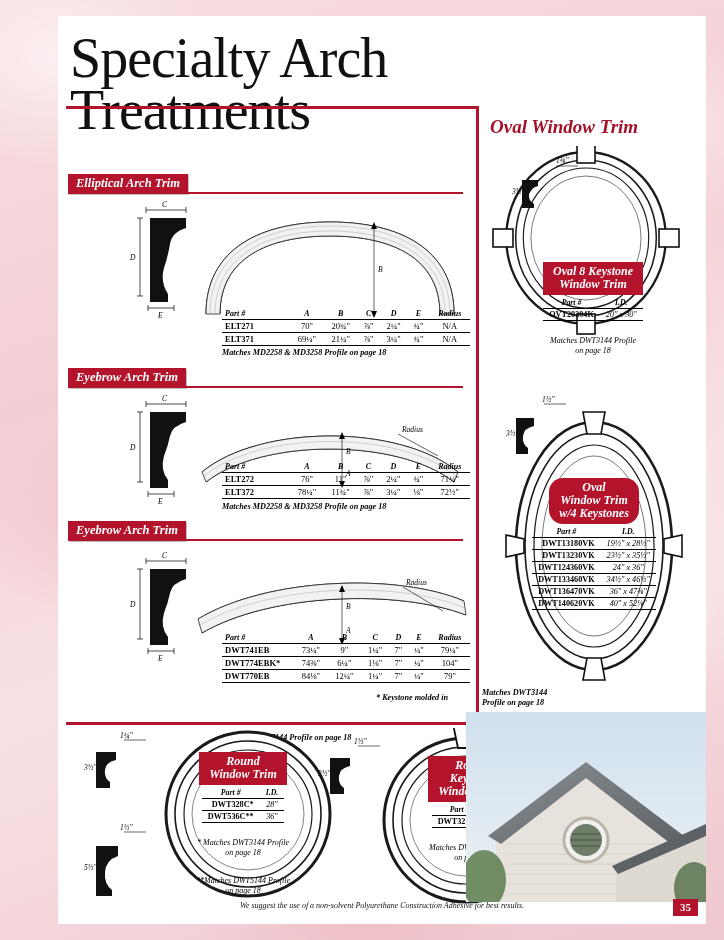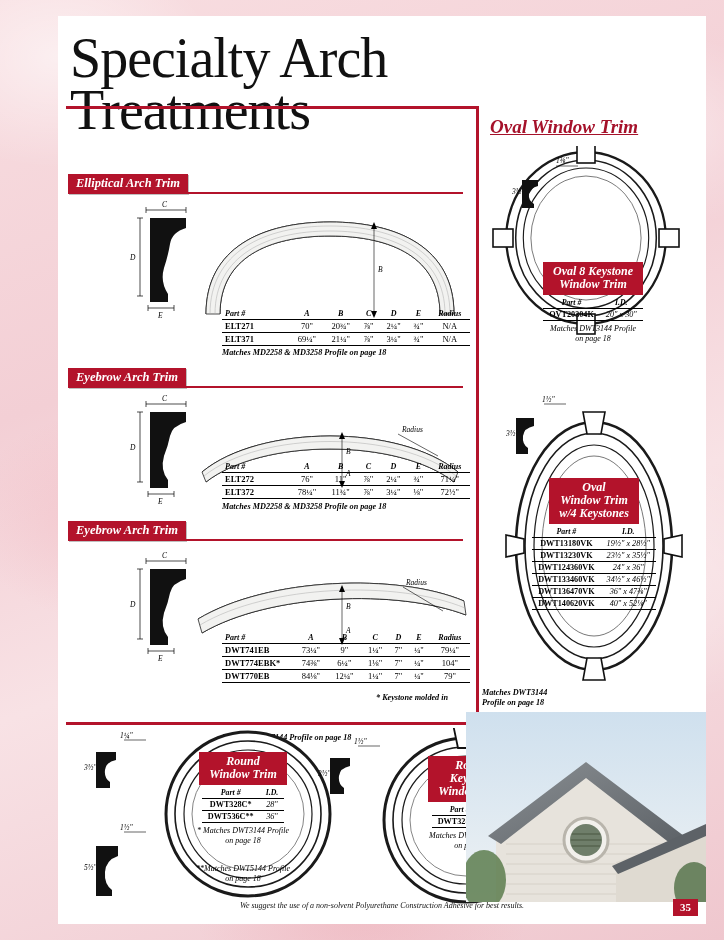--- a/index.html
+++ b/index.html
@@ -128,24 +128,24 @@
     font-size:8.2px;
     margin:3px auto 0 auto;
   }
   table.mini th{
     font-style:italic;font-weight:bold;font-size:7.8px;
     padding:0 6px 1px 6px;border-bottom:1.4px solid #000;
   }
   table.mini td{
     padding:1px 6px;border-bottom:.6px solid #000;text-align:center;
   }
-  table.mini td.p{font-weight:bold;text-align:center;font-family:Liberation Serif, serif;}
+  table.mini td.p{font-weight:bold;text-align:right;font-family:Liberation Serif, serif;}
   .mininote{
     font-family:"Liberation Serif",serif;font-style:italic;
-    font-size:8px;margin-top:3px;line-height:10px;
+    font-size:8px;margin-top:15px;line-height:10px;
   }
 
   .footer{
     position:absolute;left:0;right:0;bottom:14px;
     text-align:center;
     font-family:"Liberation Serif",serif;
     font-style:italic;font-size:8px;color:#111;
   }
   .pageno{
     position:absolute;right:8px;bottom:8px;
@@ -168,21 +168,21 @@
 <div class="inner">
 
   <div class="title-main"><span>Specialty Arch</span><br><span>Treatments</span></div>
 
   <div class="rule-red" style="left:8px;top:90px;width:410px;height:2.5px;"></div>
 
   <div class="rule-red" style="left:418px;top:90px;width:2.5px;height:618px;"></div>
 
   <div class="rule-red" style="left:8px;top:706px;width:632px;height:2.5px;"></div>
 
-  <div class="sect-title" style="left:432px;top:100px;font-size:19px;text-decoration:underline;">Oval Window Trim</div>
+  <div class="sect-title" style="left:432px;top:100px;font-size:19px;">Oval Window Trim</div>
   <div class="sect-title" style="left:462px;top:712px;font-size:19px;">Round Trim</div>
 
   <div class="banner" style="left:10px;top:158px;">Elliptical Arch Trim</div>
   <div class="rule-red" style="left:10px;top:176px;width:395px;height:1.6px;"></div>
 
   <svg style="position:absolute;left:10px;top:182px;" width="408" height="130">
 
     <g>
       <line x1="78" y1="12" x2="118" y2="12" stroke="#000" stroke-width=".7"></line>
       <line x1="78" y1="9" x2="78" y2="15" stroke="#000" stroke-width=".7"></line>
@@ -450,21 +450,21 @@
       <polygon points="88,-11 88,11 70,7 70,-7" fill="#fff" stroke="#111" stroke-width="1.6"></polygon>
     </g>
     <line x1="62" y1="8" x2="84" y2="8" stroke="#000" stroke-width=".6"></line>
     <text class="dimtxt" x="60" y="6">1½"</text>
     <line x1="40" y1="24" x2="40" y2="46" stroke="#000" stroke-width=".6"></line>
     <text class="dimtxt" x="24" y="40">3½"</text>
     <path d="M34,22 L52,22 L52,30 Q42,32 41,40 Q40,48 46,52 L46,58 L34,58 Z" fill="#111"></path>
   </svg>
 
   <div class="ovalbox" style="left:436px;top:462px;width:200px;">
-    <div class="bannerlbl" style="white-space:pre-line;">Oval
+    <div class="bannerlbl" style="white-space:pre-line;border-radius:14px;">Oval
 Window Trim
 w/4 Keystones</div>
     <table class="mini">
       <thead>
             <tr>
         <th>Part #</th>
         <th>I.D.</th>
       </tr>
           </thead>
       <tbody>

